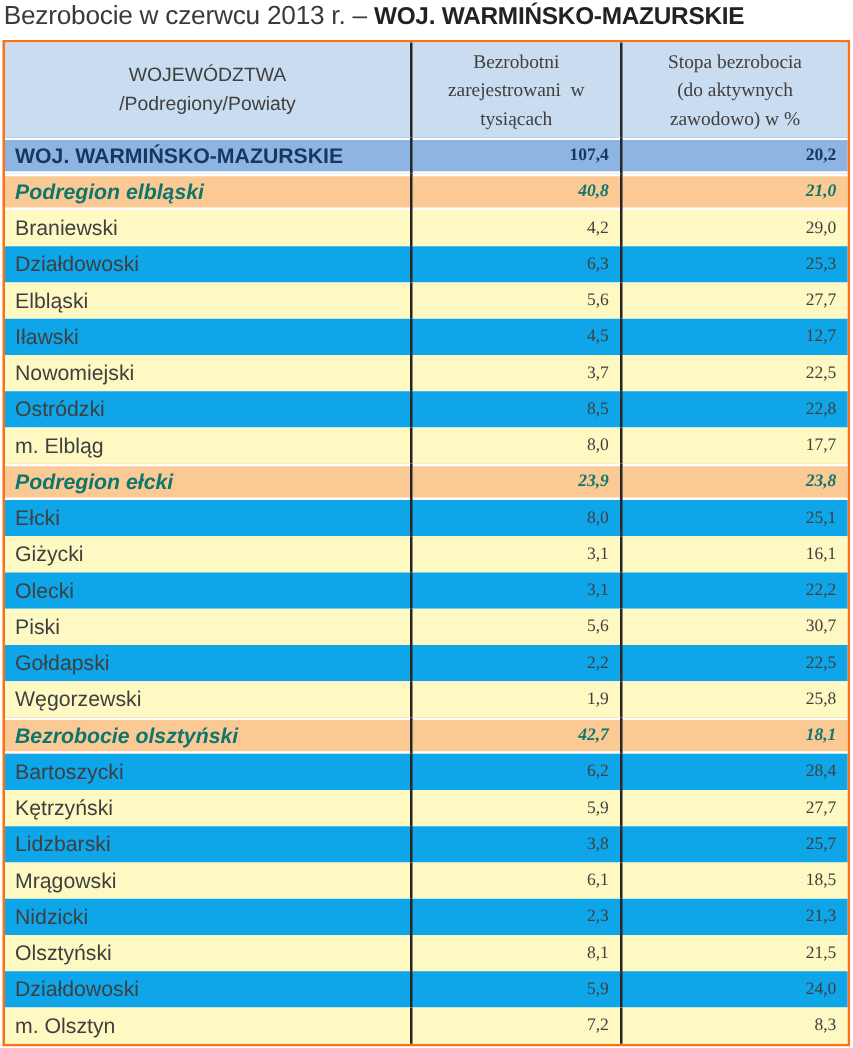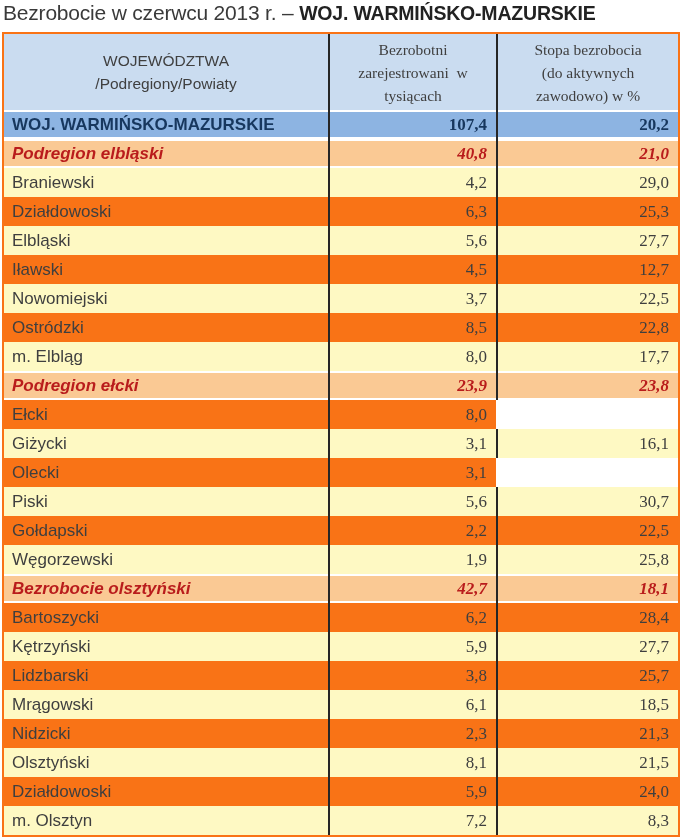--- a/index.html
+++ b/index.html
@@ -63,21 +63,21 @@
     white-space: pre-wrap;
   }
   .name-cell {
     padding-left: 8px;
     font-size: 17px;
     color: #3f3f3f;
   }
   .num-cell {
     justify-content: flex-end;
     padding-right: 9px;
-    font-size: 17px;
+    font-size: 14px;
     color: #3f3f3f;
   }
   
   .row-voivodeship .cell {
     background: #8db4e2;
     box-shadow: inset 0 2px 0 #ffffff, inset 0 -2px 0 #ffffff;
   }
   .row-voivodeship .name-cell,
   .row-voivodeship .num-cell {
     font-weight: bold;
@@ -85,25 +85,25 @@
   }
   
   .row-subregion .cell {
     background: #fac994;
     box-shadow: inset 0 2px 0 #ffffff, inset 0 -2px 0 #ffffff;
   }
   .row-subregion .name-cell,
   .row-subregion .num-cell {
     font-weight: bold;
     font-style: italic;
-    color: #b91c1c;
+    color: #0f766e;
   }
   
   .row-county.band-gray .cell { background: #fef9c3; }
-  .row-county.band-white .cell { background: #f97316; }
+  .row-county.band-white .cell { background: #0ea5e9; }
 </style>
 </head>
 <body>
 
 <div class="title"><span>Bezrobocie w czerwcu 2013 r. – </span><span class="region">WOJ. WARMIŃSKO-MAZURSKIE</span></div>
 
 <div class="table-wrap">
   <div class="row row-header">
     <div class="cell header-cell">WOJEWÓDZTWA
 /Podregiony/Powiaty</div>
@@ -161,29 +161,31 @@
     <div class="cell num-cell sep">17,7</div>
   </div>
       <div class="row row-subregion">
     <div class="cell name-cell">Podregion ełcki</div>
     <div class="cell num-cell sep">23,9</div>
     <div class="cell num-cell sep">23,8</div>
   </div>
       <div class="row row-county band-white">
     <div class="cell name-cell">Ełcki</div>
     <div class="cell num-cell sep">8,0</div>
+    <div class="cell num-cell sep">25,1</div>
   </div>
       <div class="row row-county band-gray">
     <div class="cell name-cell">Giżycki</div>
     <div class="cell num-cell sep">3,1</div>
     <div class="cell num-cell sep">16,1</div>
   </div>
       <div class="row row-county band-white">
     <div class="cell name-cell">Olecki</div>
     <div class="cell num-cell sep">3,1</div>
+    <div class="cell num-cell sep">22,2</div>
   </div>
       <div class="row row-county band-gray">
     <div class="cell name-cell">Piski</div>
     <div class="cell num-cell sep">5,6</div>
     <div class="cell num-cell sep">30,7</div>
   </div>
       <div class="row row-county band-white">
     <div class="cell name-cell">Gołdapski</div>
     <div class="cell num-cell sep">2,2</div>
     <div class="cell num-cell sep">22,5</div>

